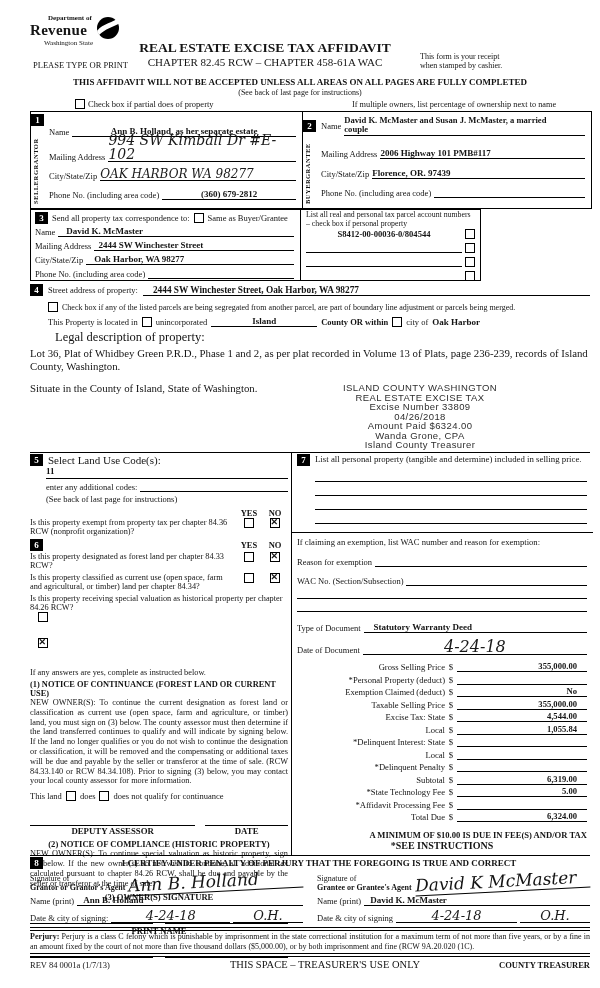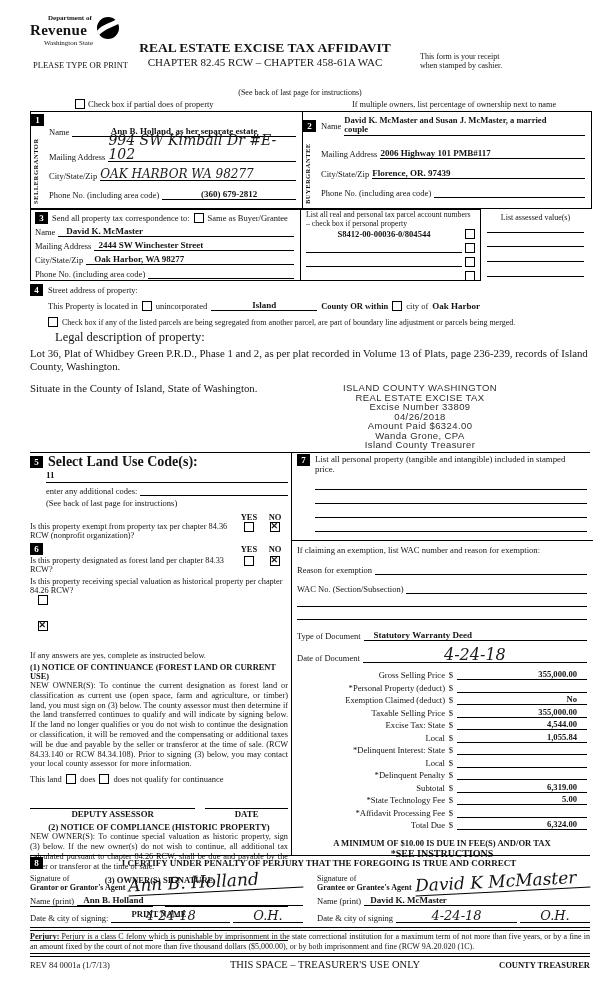--- a/index.html
+++ b/index.html
@@ -61,20 +61,21 @@
     <div style="font-size:11px;">CHAPTER 82.45 RCW – CHAPTER 458-61A WAC</div>
   </div>
 
   <div class="abs" style="left:33px;top:60px;font-size:8.5px;text-align:center;">PLEASE TYPE OR PRINT</div>
 
   <div class="abs" style="left:420px;top:52px;width:110px;font-size:8px;line-height:9px;">
     <div>This form is your receipt</div>
     <div>when stamped by cashier.</div>
   </div>
 
+  <div class="abs ctr b" style="left:0;top:77px;width:600px;font-size:9px;">THIS AFFIDAVIT WILL NOT BE ACCEPTED UNLESS ALL AREAS ON ALL PAGES ARE FULLY COMPLETED</div>
   <div class="abs ctr" style="left:0;top:88px;width:600px;font-size:8px;">(See back of last page for instructions)</div>
 
   <div class="abs row" style="left:75px;top:99px;width:220px;align-items:center;">
     <span class="cb"></span>
     <span class="lbl">Check box if partial does of property</span>
   </div>
   <div class="abs" style="left:352px;top:100px;font-size:8.3px;">If multiple owners, list percentage of ownership next to name</div>
 
   <div class="party" style="left:30px;top:111px;width:247px;height:90px;">
     <span class="secnum abs" style="left:0;top:2px;">1</span>
@@ -165,47 +166,41 @@
     <div class="row" style="height:14px;align-items:flex-end;">
       <span class="fill"></span>
       <span class="cb"></span>
     </div>
     <div class="row" style="height:14px;align-items:flex-end;">
       <span class="fill"></span>
       <span class="cb"></span>
     </div>
   </div>
 
-  <div class="abs" style="left:481px;top:209px;width:109px;height:72px;padding:4px 6px;box-sizing:border-box;">
-    <div class="ctr" style="font-size:8px;">List assessed value(s)</div>
-    <div class="line" style="height:10px;"></div>
-    <div class="line" style="height:13px;"></div>
-    <div class="line" style="height:14px;"></div>
-    <div class="line" style="height:14px;"></div>
-  </div>
 
   <div class="abs" style="left:30px;top:284px;width:560px;">
     <div class="row" style="align-items:center;gap:5px;">
       <span class="secnum">4</span>
       <span class="lbl">Street address of property:</span>
+      <span class="fill b" style="padding-left:10px;font-size:9.3px;">2444 SW Winchester Street, Oak Harbor, WA  98277</span>
+    </div>
+    <div class="row" style="align-items:center;margin-top:6px;gap:4px;">
+      <span class="cb" style="margin-left:18px;"></span>
+      <span style="font-size:8px;">Check box if any of the listed parcels are being segregated from another parcel, are part of boundary line adjustment or parcels being merged.</span>
     </div>
     <div class="row" style="align-items:center;margin-top:4px;gap:4px;">
       <span class="lbl" style="margin-left:18px;">This Property is located in</span>
       <span class="cb"></span>
       <span class="lbl">unincorporated</span>
       <span class="fill b ctr" style="max-width:120px;">Island</span>
       <span class="lbl b">County OR  within</span>
       <span class="cb"></span>
       <span class="lbl">city of</span>
       <span class="b" style="font-size:9px;">Oak Harbor</span>
       <span style="flex:1;"></span>
-    </div>
-    <div class="row" style="align-items:center;margin-top:6px;gap:4px;">
-      <span class="cb" style="margin-left:18px;"></span>
-      <span style="font-size:8px;">Check box if any of the listed parcels are being segregated from another parcel, are part of boundary line adjustment or parcels being merged.</span>
     </div>
   </div>
 
   <div class="abs" style="left:30px;top:330px;width:560px;">
     <div style="font-size:12.5px;margin-left:25px;">Legal description of property:</div>
     <div style="font-size:10.8px;line-height:13px;margin-top:2px;">Lot 36, Plat of Whidbey Green P.R.D., Phase 1 and 2, as per plat recorded in Volume 13 of Plats, page 236-239, records of Island County, Washington.</div>
   </div>
   <div class="abs" style="left:30px;top:382px;font-size:10.8px;">Situate in the County of Island, State of Washington.</div>
 
   <div class="abs stamp ctr" style="left:310px;top:383px;width:220px;">
@@ -217,21 +212,21 @@
     <div>Wanda Grone, CPA</div>
     <div>Island County Treasurer</div>
   </div>
 
   <div class="abs" style="left:30px;top:452px;width:560px;border-top:1px solid #000;"></div>
   <div class="abs" style="left:291px;top:452px;height:403px;border-left:1px solid #000;"></div>
 
   <div class="abs" style="left:30px;top:454px;width:258px;">
     <div class="row" style="align-items:center;gap:5px;">
       <span class="secnum">5</span>
-      <span style="font-size:14px;font-weight:bold;">Select Land Use Code(s):</span>
+      <span style="font-size:11px;">Select Land Use Code(s):</span>
     </div>
     <div class="line b" style="margin-left:16px;height:12px;font-size:9px;">11</div>
     <div class="row" style="margin-left:16px;margin-top:2px;">
       <span class="lbl">enter any additional codes:</span>
       <span class="fill"></span>
     </div>
     <div style="margin-left:16px;font-size:8.5px;margin-top:2px;">(See back of last page for instructions)</div>
 
     <div class="yn" style="margin-top:4px;">
       <span class="q"></span>
@@ -247,20 +242,25 @@
     <div class="yn" style="margin-top:3px;align-items:center;">
       <span class="q"><span class="secnum">6</span></span>
       <span class="c b" style="font-size:8.5px;">YES</span>
       <span class="c b" style="font-size:8.5px;">NO</span>
     </div>
     <div class="yn" style="margin-top:1px;">
       <span class="q">Is this property designated as forest land per chapter 84.33 RCW?</span>
       <span class="c"><span class="cb"></span></span>
       <span class="c"><span class="cb checked"></span></span>
     </div>
+    <div class="yn" style="margin-top:3px;">
+      <span class="q">Is this property classified as current use (open space, farm and agricultural, or timber) land per chapter 84.34?</span>
+      <span class="c"><span class="cb"></span></span>
+      <span class="c"><span class="cb checked"></span></span>
+    </div>
     <div class="yn" style="margin-top:3px;flex-direction:column;">
       <span class="q">Is this property receiving special valuation as historical property per chapter 84.26 RCW?</span>
       <span class="c"><span class="cb"></span></span>
       <span class="c"><span class="cb checked"></span></span>
     </div>
 
     <div style="font-size:8.3px;margin-top:4px;">If any answers are yes, complete as instructed below.</div>
     <div class="b" style="font-size:8.4px;margin-top:3px;">(1) NOTICE OF CONTINUANCE (FOREST LAND OR CURRENT USE)</div>
     <div class="just" style="font-size:8.3px;line-height:9.8px;">NEW OWNER(S): To continue the current designation as forest land or classification as current use (open space, farm and agriculture, or timber) land, you must sign on (3) below. The county assessor must then determine if the land transferred continues to qualify and will indicate by signing below. If the land no longer qualifies or you do not wish to continue the designation or classification, it will be removed and the compensating or additional taxes will be due and payable by the seller or transferor at the time of sale. (RCW 84.33.140 or RCW 84.34.108). Prior to signing (3) below, you may contact your local county assessor for more information.</div>
 
@@ -292,21 +292,21 @@
     <div class="b ctr" style="font-size:8.6px;margin-top:2px;">PRINT NAME</div>
     <div class="row" style="margin-top:11px;gap:12px;">
       <span class="fill"></span>
       <span class="fill"></span>
     </div>
   </div>
 
   <div class="abs" style="left:297px;top:454px;width:290px;">
     <div class="row" style="gap:5px;align-items:flex-start;">
       <span class="secnum">7</span>
-      <span style="font-size:8.8px;line-height:10px;">List all personal property (tangible and intangible) included in stamped price.</span>
+      <span style="font-size:8.8px;line-height:10px;">List all personal property (tangible and determine) included in selling price.</span>
     </div>
     <div class="line" style="height:15px;margin-left:18px;"></div>
     <div class="line" style="height:13px;margin-left:18px;"></div>
     <div class="line" style="height:13px;margin-left:18px;"></div>
     <div class="line" style="height:13px;margin-left:18px;"></div>
 
     <div style="border-top:1px solid #000;margin:8px -6px 0 -6px;"></div>
 
     <div style="font-size:8.6px;margin-top:4px;">If claiming an exemption, list WAC number and reason for exemption:</div>
     <div class="row" style="margin-top:9px;">
@@ -390,21 +390,21 @@
           <span class="cur">$</span>
           <span class="fv"></span>
         </div>
       <div class="finrow">
           <span class="fl">Total Due</span>
           <span class="cur">$</span>
           <span class="fv">6,324.00</span>
         </div>
     </div>
 
-    <div class="b ctr" style="font-size:8.6px;margin-top:8px;">A MINIMUM OF $10.00 IS DUE IN FEE(S) AND/OR TAX</div>
+    <div class="b ctr" style="font-size:8.6px;margin-top:8px;text-align:right;">A MINIMUM OF $10.00 IS DUE IN FEE(S) AND/OR TAX</div>
     <div class="ctr b" style="font-size:10px;">*SEE INSTRUCTIONS</div>
   </div>
 
   <div class="abs" style="left:30px;top:855px;width:560px;border-top:1px solid #000;">
     <div class="row" style="align-items:center;gap:5px;margin-top:1px;">
       <span class="secnum">8</span>
       <span class="b ctr" style="flex:1;font-size:9px;">I CERTIFY UNDER PENALTY OF PERJURY THAT THE FOREGOING IS TRUE AND CORRECT</span>
     </div>
 
     <div style="display:flex;gap:14px;margin-top:2px;">

